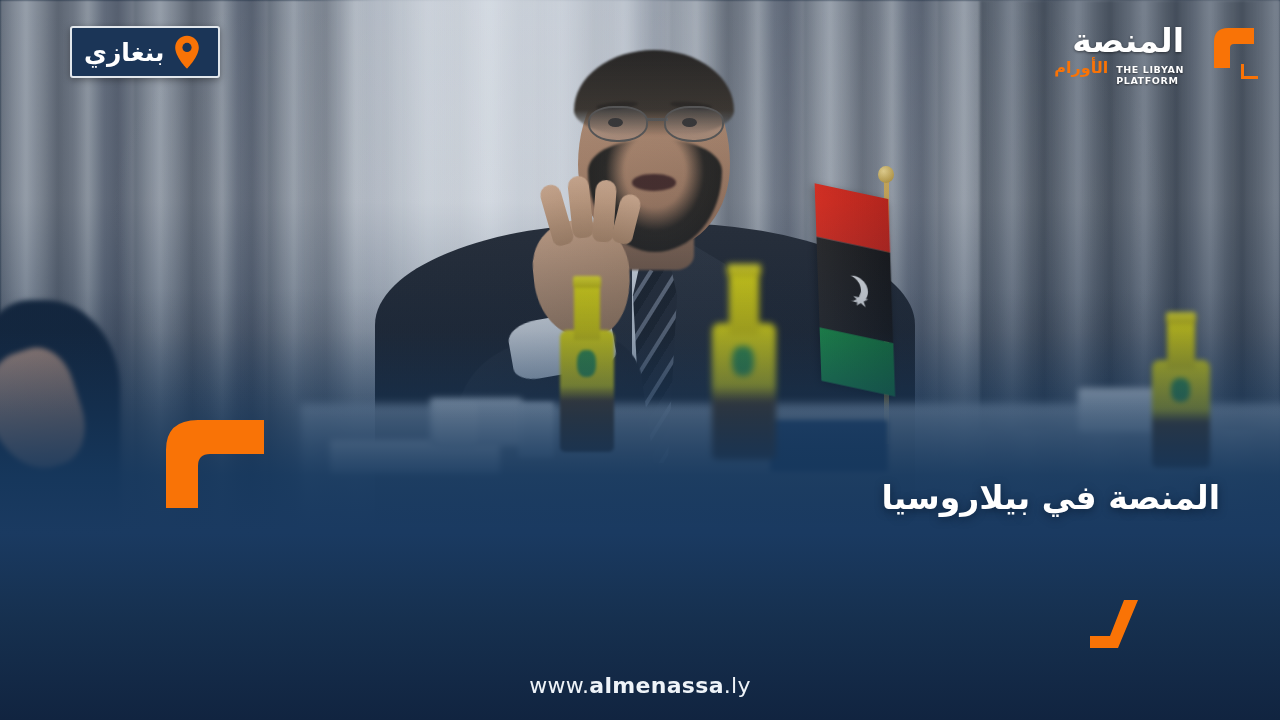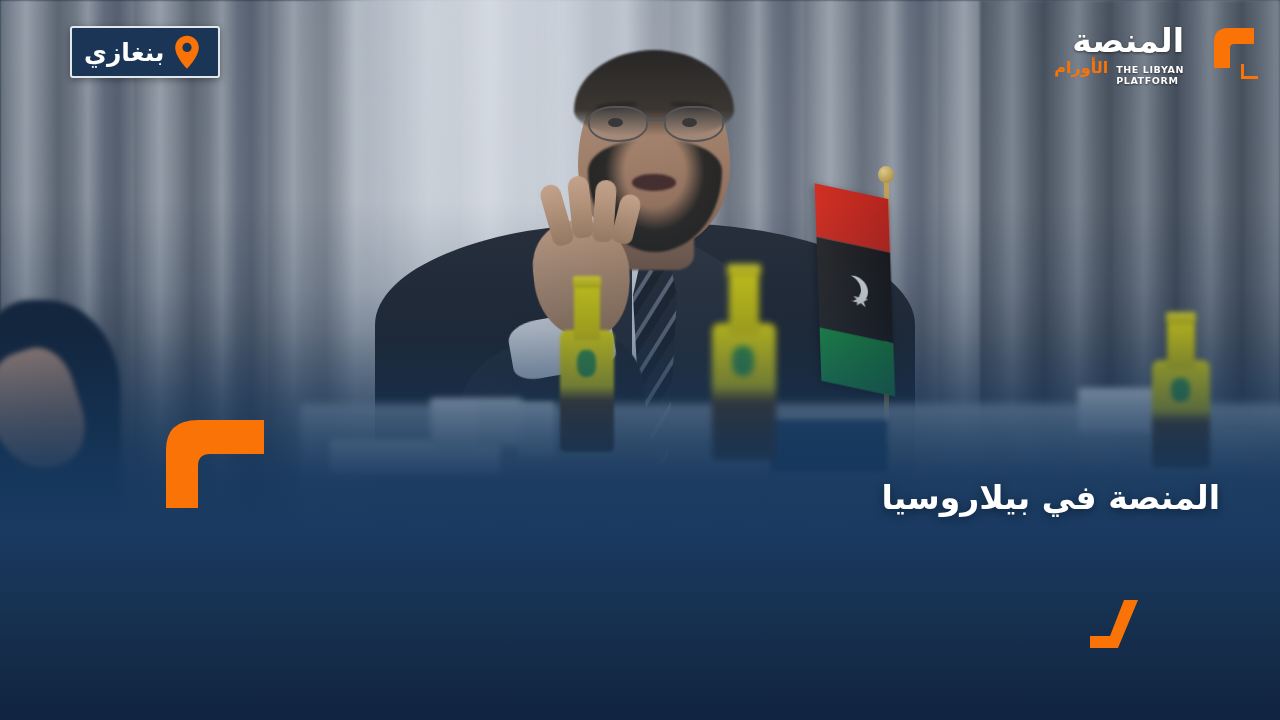--- a/index.html
+++ b/index.html
@@ -602,14 +602,17 @@
   <div class="bracket-br">
     <svg viewBox="0 0 64 54" width="64" height="54">
       <path d="M34 0 L48 0 L28 48 L0 48 L0 36 L20 36 Z" fill="#f97306"></path>
     </svg>
   </div>
 
   <div class="headline">
     <div class="line">المنصة في بيلاروسيا</div>
   </div>
 
+  <div class="footer-url">
+    <span>www.</span><span class="b">almenassa</span><span>.ly</span>
+  </div>
 
 </div>
 
 </body></html>

